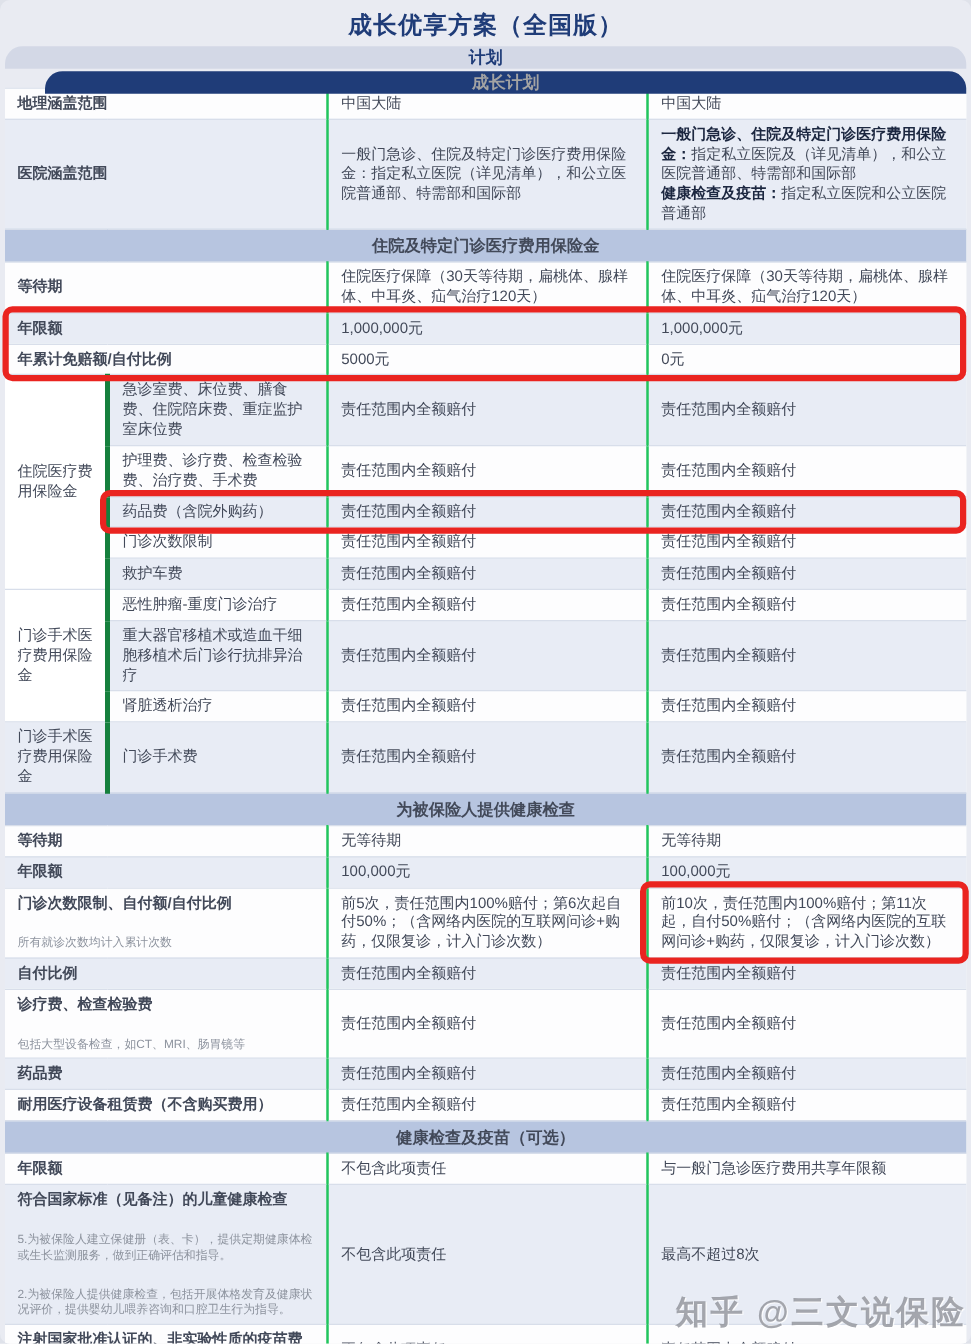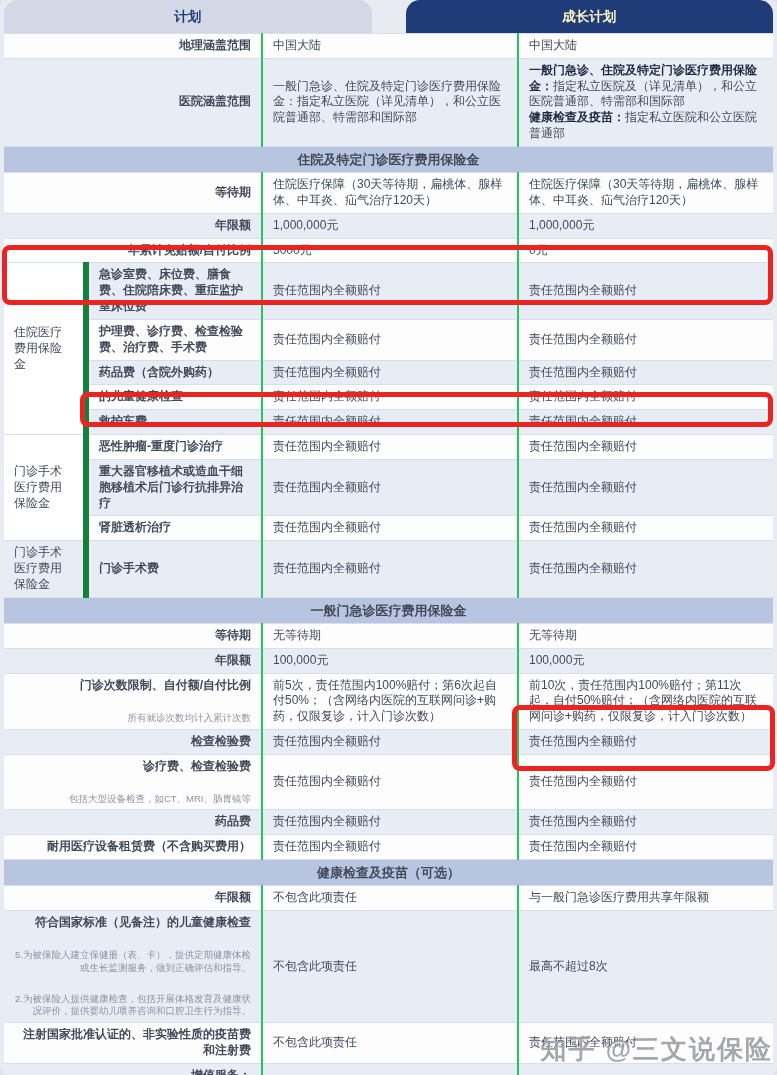--- a/index.html
+++ b/index.html
@@ -1,43 +1,44 @@
 <!DOCTYPE html>
 <html><head>
 <meta charset="utf-8">
 <style>
   html,body{margin:0;padding:0;}
   body{font-family:"Liberation Sans","DejaVu Sans",sans-serif;background:#dfe2ea;}
   #page{position:relative;width:777px;height:1075px;background:#e9ebf2;overflow:hidden;margin:0 auto;border-radius:8px;}
   .title{height:30px;padding-top:7px;text-align:center;font-size:19px;font-weight:bold;color:#1f3c78;letter-spacing:1px;}
-  .pills{display:flex;gap:2px;margin:0 4px;height:33px;}
+  .pills{display:flex;gap:2px;margin:0 4px;height:33px;flex-direction:column;}
   .pill{flex:1;display:flex;align-items:center;justify-content:center;font-size:13.5px;font-weight:bold;border-radius:14px 14px 0 0;}
   .pill-plan{background:#d3d8e6;color:#1f3c78;}
-  .pill-growth{background:#1f3c78;color:#fef9c3;margin-left:32px;}
+  .pill-growth{background:#1f3c78;color:#a3a3a3;margin-left:32px;}
   .pill-premium{background:#d8322d;color:#fff;}
   table.cmp{border-collapse:collapse;table-layout:fixed;width:769px;margin:0 4px;background:#fff;font-size:12px;line-height:1.32;}
   table.cmp td{padding:4px 10px;vertical-align:middle;border-top:1px solid #d8deea;color:#424959;word-break:break-all;}
   tr.bg-l td{background:#e8ecf5;}
   tr.bg-w td{background:#fdfdfe;}
   td.sec{background:#b7c5e0 !important;color:#1f3c78;font-weight:bold;text-align:center;font-size:13px;padding:5px 4px;border-top:none;}
-  td.label{font-weight:bold;color:#1c2740;text-align:right;}
+  td.label{font-weight:bold;color:#1c2740;}
   td.group{font-weight:normal;color:#1c2740;background:#fff !important;padding:4px 4px 4px 8px;}
   td.group.gl{background:#e8ecf5 !important;margin-top:24px;}
-  td.sublabel{font-weight:bold;color:#1c2740;border-left:6px solid #15803d;}
+  td.sublabel{font-weight:normal;color:#1c2740;border-left:4px solid #15803d;}
   td.val{border-left:2px solid #22c55e;}
   .sub-small{font-weight:normal;font-size:9.5px;color:#8d939e;margin-top:18px;line-height:1.35;}
   .sub-normal{font-weight:normal;font-size:12px;color:#424959;margin-top:2px;}
   span.b{font-weight:bold;color:#1c2740;}
   .red-box{position:absolute;border:5px solid #ea2420;border-radius:8px;pointer-events:none;}
   .watermark{position:absolute;right:4px;bottom:8px;font-size:26px;font-weight:bold;color:rgba(140,142,150,.78);text-shadow:1px 1px 0 rgba(255,255,255,.8);letter-spacing:2px;white-space:nowrap;}
 </style>
 </head>
 <body>
 
 <div id="page">
+  <div class="title">成长优享方案（全国版）</div>
   <div class="pills">
     <div class="pill pill-plan">计划</div>
     <div class="pill pill-growth">成长计划</div>
   </div>
   <table class="cmp">
     <colgroup>
         <col style="width:82px">
         <col style="width:176px">
         <col style="width:256px">
         <col style="width:255px">
@@ -81,21 +82,21 @@
           <td class="sublabel"><span>护理费、诊疗费、检查检验费、治疗费、手术费</span></td>
           <td class="val">责任范围内全额赔付</td>
           <td class="val">责任范围内全额赔付</td>
         </tr>
         <tr class="bg-l">
           <td class="sublabel"><span>药品费（含院外购药）</span></td>
           <td class="val">责任范围内全额赔付</td>
           <td class="val">责任范围内全额赔付</td>
         </tr>
         <tr class="bg-w">
-          <td class="sublabel"><span>的儿童健康检查</span></td>
+          <td class="sublabel"><span>门诊次数限制</span></td>
           <td class="val">责任范围内全额赔付</td>
           <td class="val">责任范围内全额赔付</td>
         </tr>
         <tr class="bg-l">
           <td class="sublabel"><span>救护车费</span></td>
           <td class="val">责任范围内全额赔付</td>
           <td class="val">责任范围内全额赔付</td>
         </tr>
         <tr class="bg-w">
           <td rowspan="3" class="group">门诊手术医疗费用保险金</td>
@@ -113,39 +114,39 @@
           <td class="val">责任范围内全额赔付</td>
           <td class="val">责任范围内全额赔付</td>
         </tr>
         <tr class="bg-l">
           <td rowspan="1" class="group gl">门诊手术医疗费用保险金</td>
           <td class="sublabel"><span>门诊手术费</span></td>
           <td class="val">责任范围内全额赔付</td>
           <td class="val">责任范围内全额赔付</td>
         </tr>
         <tr>
-          <td colspan="4" class="sec">一般门急诊医疗费用保险金</td>
+          <td colspan="4" class="sec">为被保险人提供健康检查</td>
         </tr>
         <tr class="bg-w">
           <td class="label" colspan="2"><span>等待期</span></td>
           <td class="val">无等待期</td>
           <td class="val">无等待期</td>
         </tr>
         <tr class="bg-l">
           <td class="label" colspan="2"><span>年限额</span></td>
           <td class="val">100,000元</td>
           <td class="val">100,000元</td>
         </tr>
         <tr class="bg-w">
           <td class="label" colspan="2"><span>门诊次数限制、自付额/自付比例</span><div class="sub-small">所有就诊次数均计入累计次数</div></td>
           <td class="val">前5次，责任范围内100%赔付；第6次起自付50%；（含网络内医院的互联网问诊+购药，仅限复诊，计入门诊次数）</td>
           <td class="val">前10次，责任范围内100%赔付；第11次起，自付50%赔付；（含网络内医院的互联网问诊+购药，仅限复诊，计入门诊次数）</td>
         </tr>
         <tr class="bg-l">
-          <td class="label" colspan="2"><span>检查检验费</span></td>
+          <td class="label" colspan="2"><span>自付比例</span></td>
           <td class="val">责任范围内全额赔付</td>
           <td class="val">责任范围内全额赔付</td>
         </tr>
         <tr class="bg-w">
           <td class="label" colspan="2"><span>诊疗费、检查检验费</span><div class="sub-small">包括大型设备检查，如CT、MRI、肠胃镜等</div></td>
           <td class="val">责任范围内全额赔付</td>
           <td class="val">责任范围内全额赔付</td>
         </tr>
         <tr class="bg-l">
           <td class="label" colspan="2"><span>药品费</span></td>

